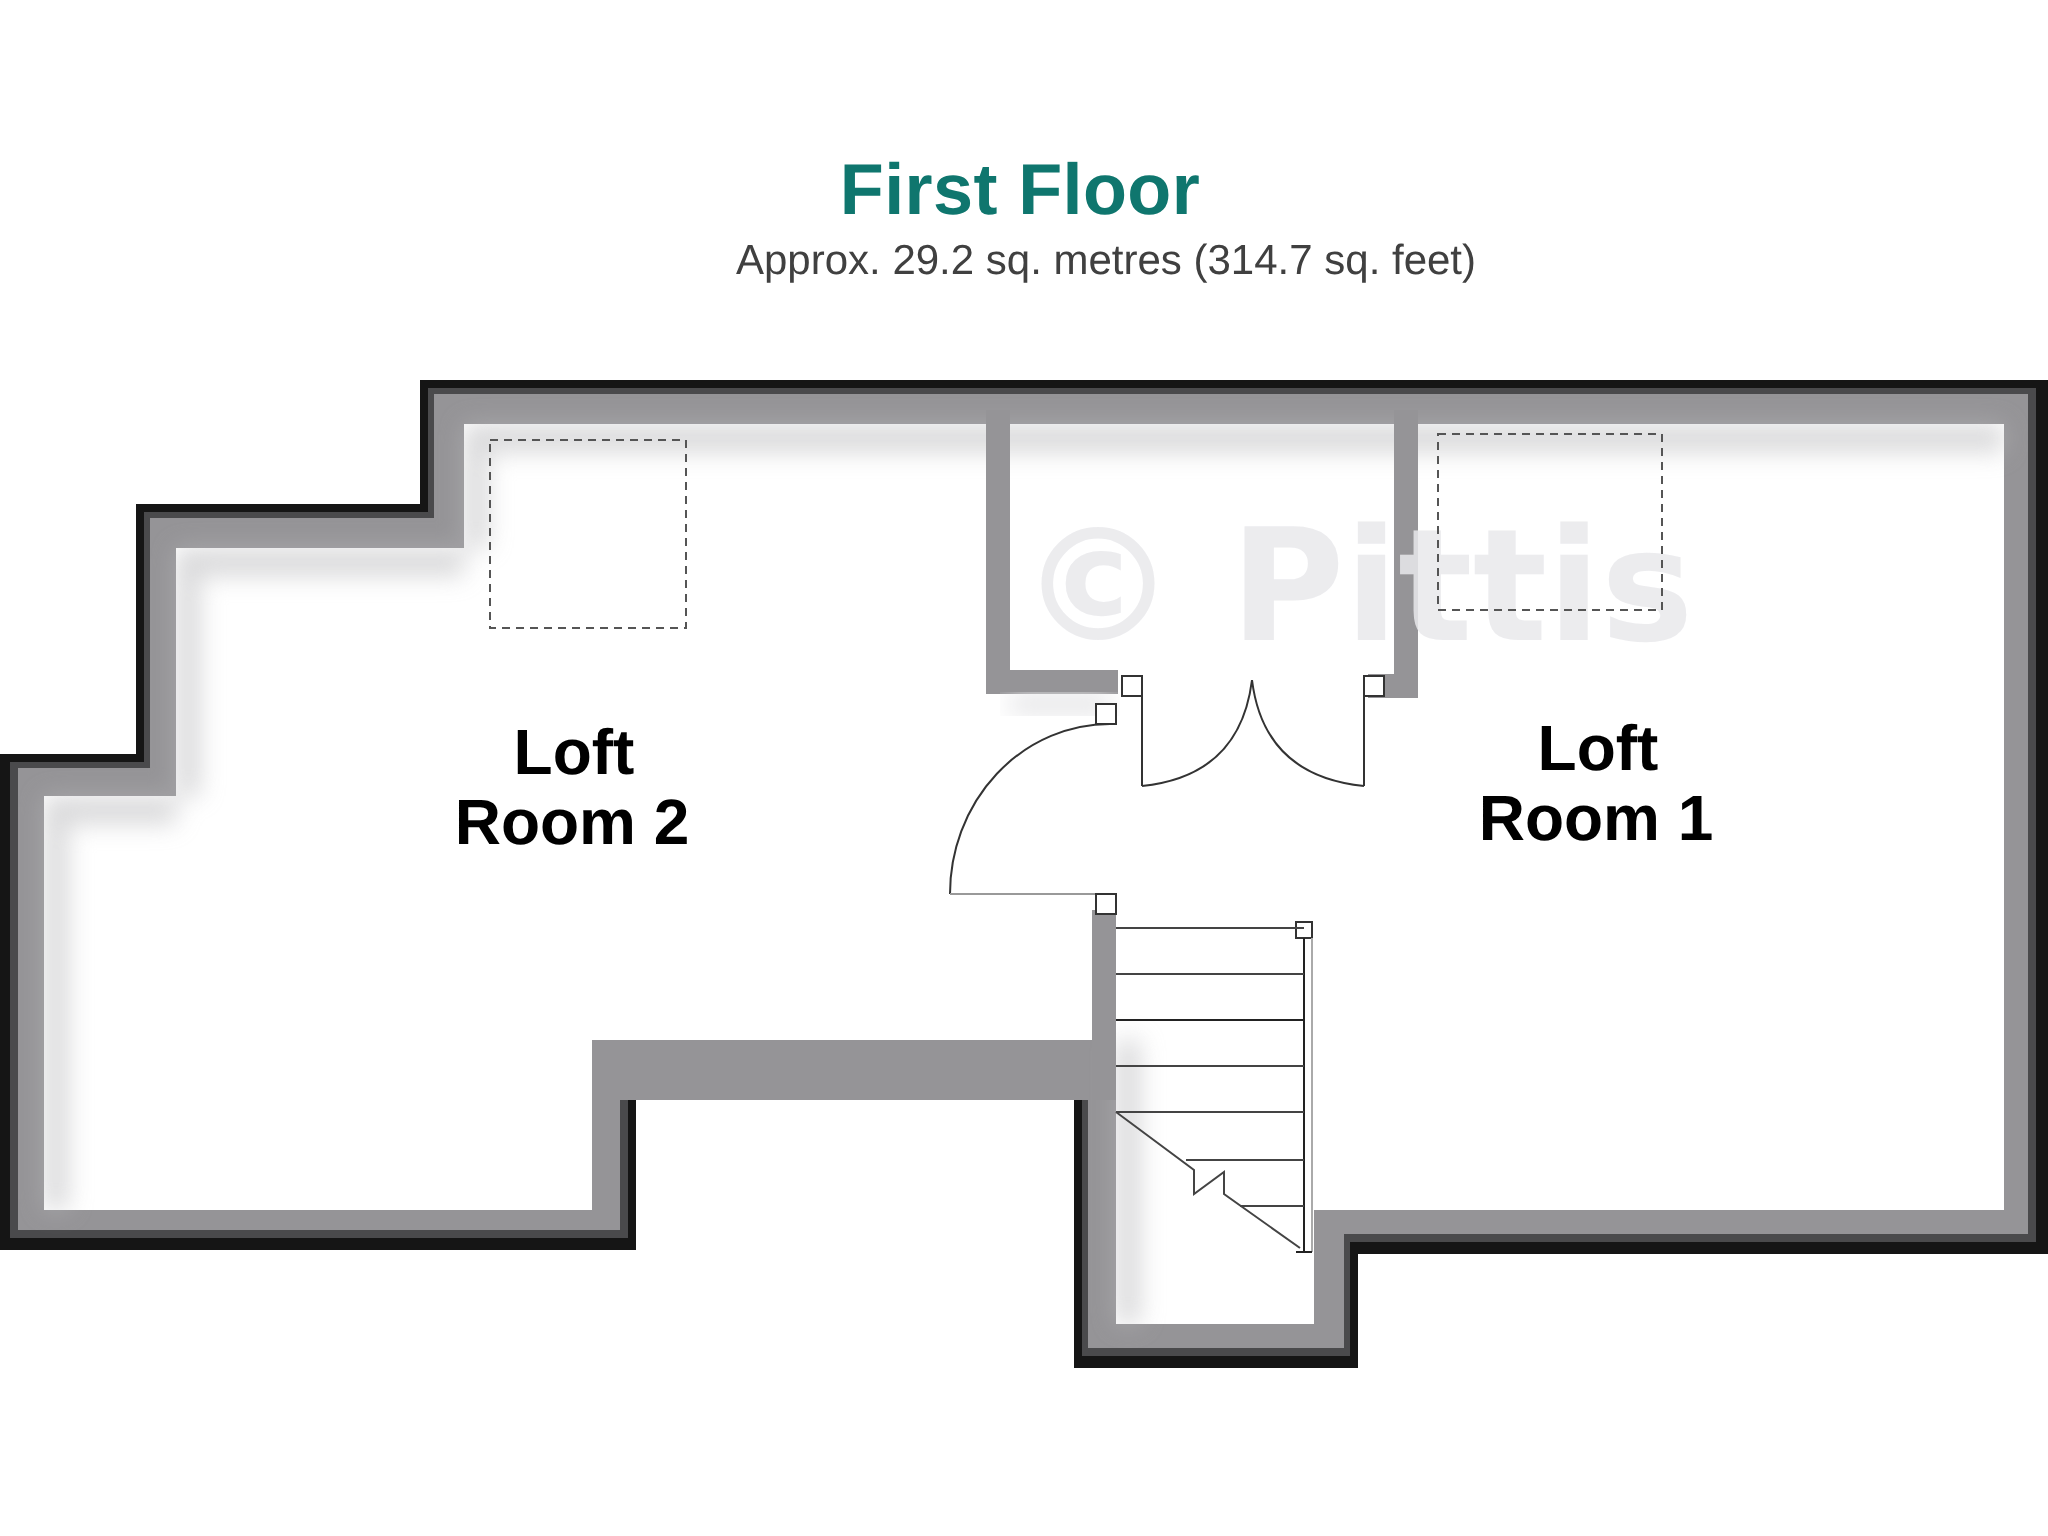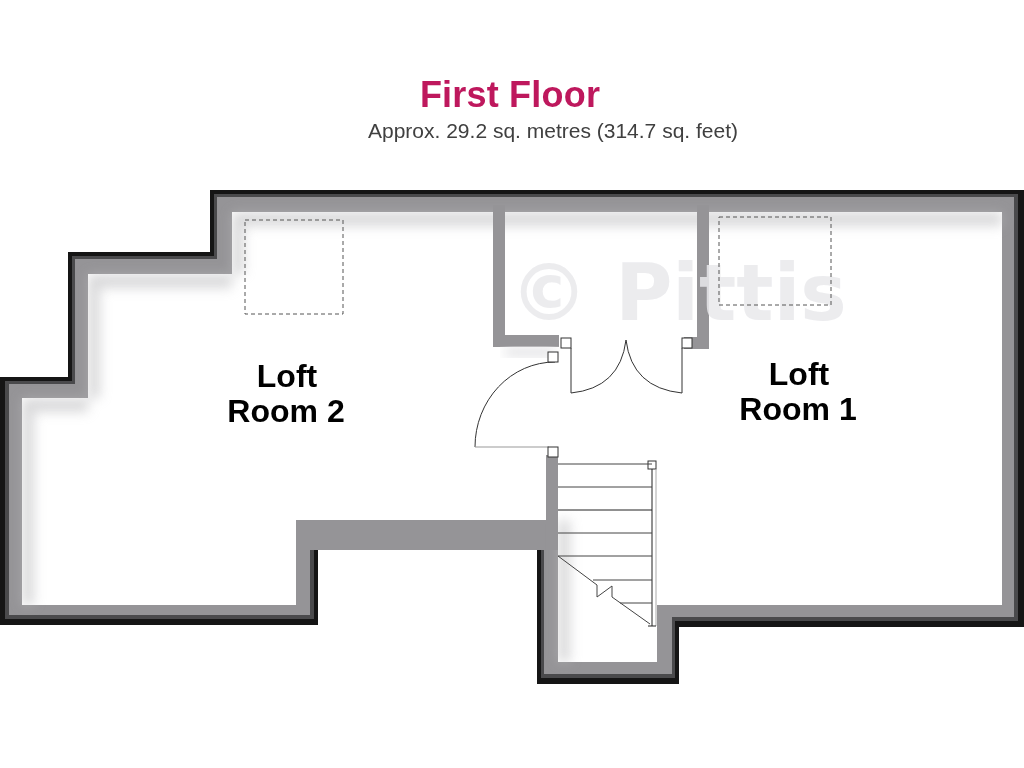--- a/index.html
+++ b/index.html
@@ -1,17 +1,17 @@
 <!DOCTYPE html>
 <html><head>
 <meta charset="utf-8">
 <style>
   html, body { margin: 0; padding: 0; background: #ffffff; }
   body { width: 1024px; height: 768px; position: relative; overflow: hidden; font-family: "Liberation Sans", sans-serif; }
-  .title { position: absolute; left: 0; top: 74px; width: 1020px; text-align: center; font-weight: bold; font-size: 36px; color: #be185d; letter-spacing: 0.2px; }
+  .title { position: absolute; left: 0; top: 74px; width: 1020px; text-align: center; font-weight: bold; font-size: 36px; color: #0f766e; letter-spacing: 0.2px; }
   .subtitle { position: absolute; left: 0; top: 119px; width: 1010px; text-align: center; font-size: 21px; color: #404040; padding-left: 48px; }
   svg.plan { position: absolute; left: 0; top: 0; }
   .room-label { font-family: "Liberation Sans", sans-serif; font-weight: bold; font-size: 32px; fill: #000; text-anchor: middle; }
   .watermark { font-family: "DejaVu Sans", sans-serif; font-weight: bold; font-size: 78px; fill: #e9e9ec; opacity: 0.85; }
 </style>
 </head>
 <body>
 
 <div class="title">First Floor</div>
 <div class="subtitle">Approx. 29.2 sq. metres (314.7 sq. feet)</div>

